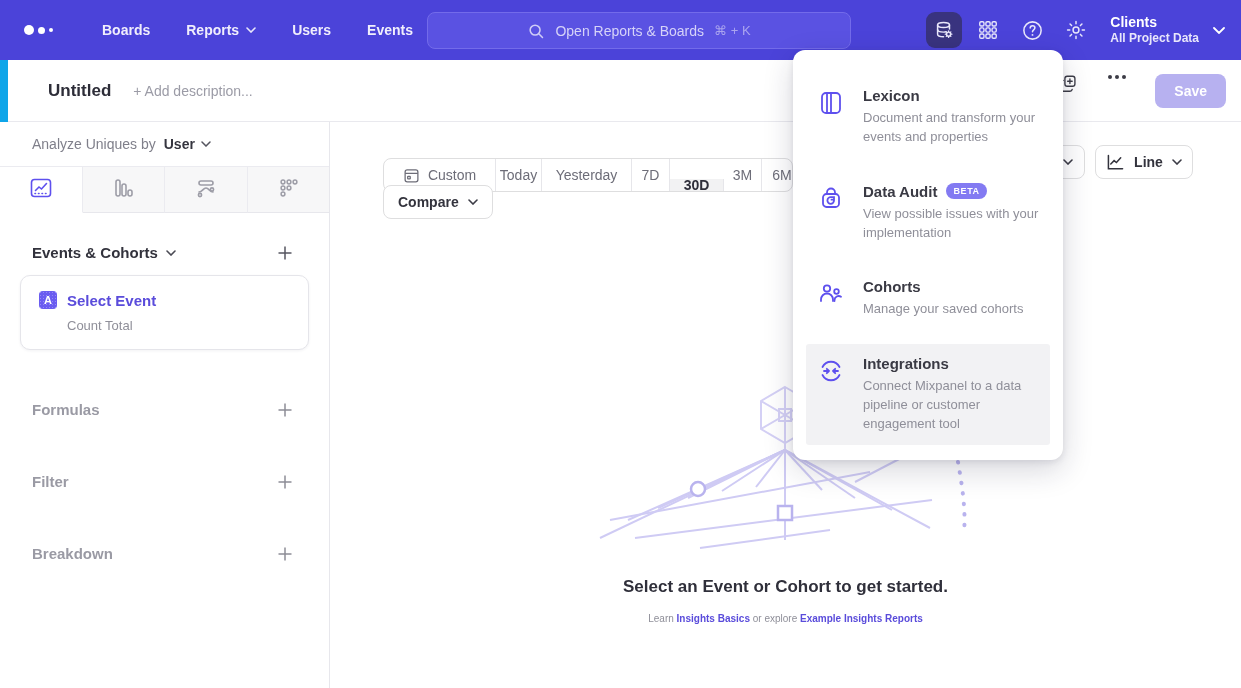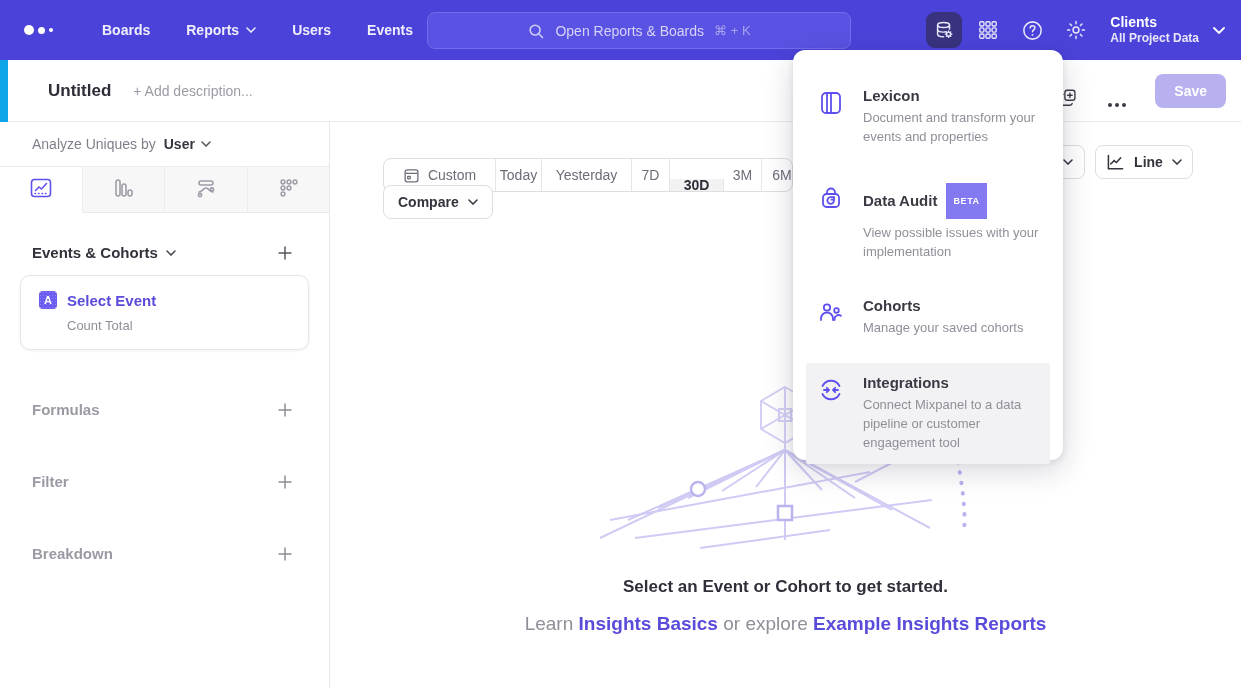--- a/index.html
+++ b/index.html
@@ -24,21 +24,21 @@
   .iconbtn.active { background:#39337f; }
   .project { display:flex; align-items:center; gap:14px; margin-left:8px; cursor:pointer; }
   .project .lines { display:flex; flex-direction:column; line-height:1.25; }
   .project .pname { color:#fff; font-size:14px; font-weight:700; }
   .project .pscope { color:#e8e6fb; font-size:12px; font-weight:700; }
 
   
   .rheader { position:absolute; left:8px; top:60px; width:1241px; height:62px; background:#fff; border-bottom:1px solid #e9e9ee; display:flex; align-items:center; z-index:5; }
   .rtitle { margin-left:40px; font-size:17px; font-weight:700; color:#2d2d38; cursor:text; }
   .rdesc { margin-left:22px; font-size:14px; color:#9b9ba6; cursor:text; }
-  .rheader-right { position:absolute; right:23px; display:flex; align-items:flex-end; gap:28px; }
+  .rheader-right { position:absolute; right:23px; display:flex; align-items:flex-start; gap:28px; }
   .hicon { color:#3c3c46; cursor:pointer; display:flex; align-items:center; }
   .savebtn { background:#b7b1f0; color:#fff; font-size:14px; font-weight:700; border:none; border-radius:8px; padding:9px 19px; cursor:default; }
 
   
   .sidebar { position:absolute; left:0; top:122px; width:330px; bottom:0; background:#fff; border-right:1px solid #e7e7ec; z-index:4; }
   .analyze { height:44px; display:flex; align-items:center; padding-left:32px; gap:4px; font-size:14px; }
   .analyze .alabel { color:#7f7f8a; }
   .analyze .avalue { color:#35353f; font-weight:700; margin-left:4px; cursor:pointer; display:flex; align-items:center; gap:6px; }
   .viztabs { display:flex; height:47px; border-top:1px solid #ebebf0; }
   .viztab { flex:1; display:flex; align-items:center; justify-content:center; background:#f7f7f8; border-bottom:1px solid #e7e7ec; border-right:1px solid #ebebf0; cursor:pointer; color:#9d9da7; }
@@ -62,32 +62,32 @@
   .dseg.sel { background:#f2f2f3; color:#2f2f3a; font-weight:700;margin-top:20px; }
   .w-custom{width:112px;} .w-today{width:46px;} .w-yest{width:90px;} .w-7d{width:38px;} .w-30d{width:54px;} .w-3m{width:38px;} .w-6m{width:40px; border-right:none;}
   .comparebtn { position:absolute; left:53px; top:63px; height:34px; border:1px solid #dededf; border-radius:8px; background:#fff; display:flex; align-items:center; gap:9px; padding:0 14px; font-size:14px; font-weight:700; color:#33333d; cursor:pointer; z-index:3; }
   .granularitybtn { position:absolute; left:670px; top:23px; width:85px; height:34px; border:1px solid #dededf; border-radius:8px; background:#fff; display:flex; align-items:center; justify-content:flex-end; padding-right:11px; color:#3c3c46; cursor:pointer; z-index:3; }
   .linebtn { position:absolute; left:765px; top:23px; width:98px; height:34px; border:1px solid #dededf; border-radius:8px; background:#fff; display:flex; align-items:center; justify-content:center; gap:9px; font-size:14px; font-weight:700; color:#33333d; cursor:pointer; z-index:3; }
 
   
   .wireframe { position:absolute; left:250px; top:248px; z-index:1; }
   .empty { position:absolute; left:0; right:0; top:455px; text-align:center; z-index:2; }
   .empty h2 { font-size:17px; font-weight:700; color:#2f2f3a; }
-  .empty .sub { margin-top:16px; font-size:19px; color:#8f8f99; }
+  .empty .sub { margin-top:16px; font-size:10px; color:#8f8f99; }
   .empty .sub a { color:#5a4cdb; font-weight:700; text-decoration:none; cursor:pointer; }
 
   
   .panel { position:absolute; left:793px; top:50px; width:270px; height:410px; background:#fff; border-radius:12px; box-shadow:0 10px 30px rgba(30,30,60,.18), 0 2px 6px rgba(30,30,60,.10); z-index:50; padding:26px 0 14px 0; }
   .mitem { margin:0 13px 14px 13px; padding:11px 11px; border-radius:3px; display:flex; gap:16px; cursor:pointer; }
   .mitem.hl { background:#f2f2f4; }
   .micon { width:30px; flex:0 0 30px; color:#5e50ee; padding-top:2px; }
   .mtext { flex:1; }
   .mtitle-row { display:flex; align-items:center; gap:9px; }
   .mtitle { font-size:15px; font-weight:700; color:#3a3a44; }
-  .mbadge { background:#837af2; color:#fff; font-size:9px; font-weight:700; letter-spacing:.6px; padding:13px 7px; border-radius:0; }
+  .mbadge { background:#837af2; color:#fff; font-size:9px; font-weight:700; letter-spacing:.6px; padding:3px 7px; border-radius:8px; }
   .mdesc { margin-top:5px; font-size:13px; line-height:1.45; color:#8f8f99; }
 </style>
 </head>
 <body>
 
 <div class="app">
 
   <header class="topnav">
     <div class="logo">
         <i class="d1"></i>

